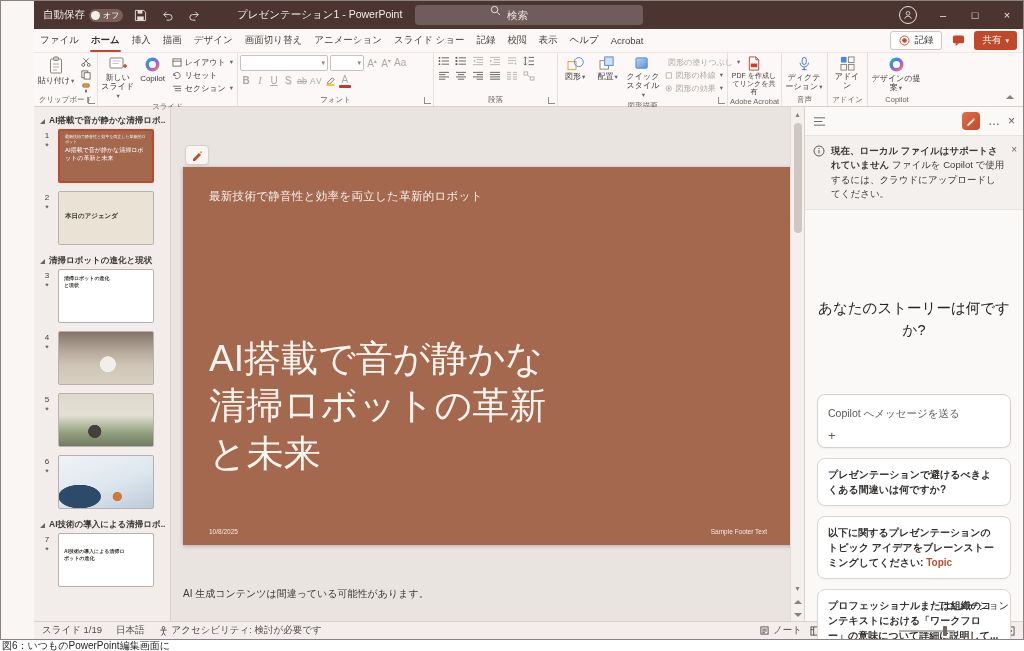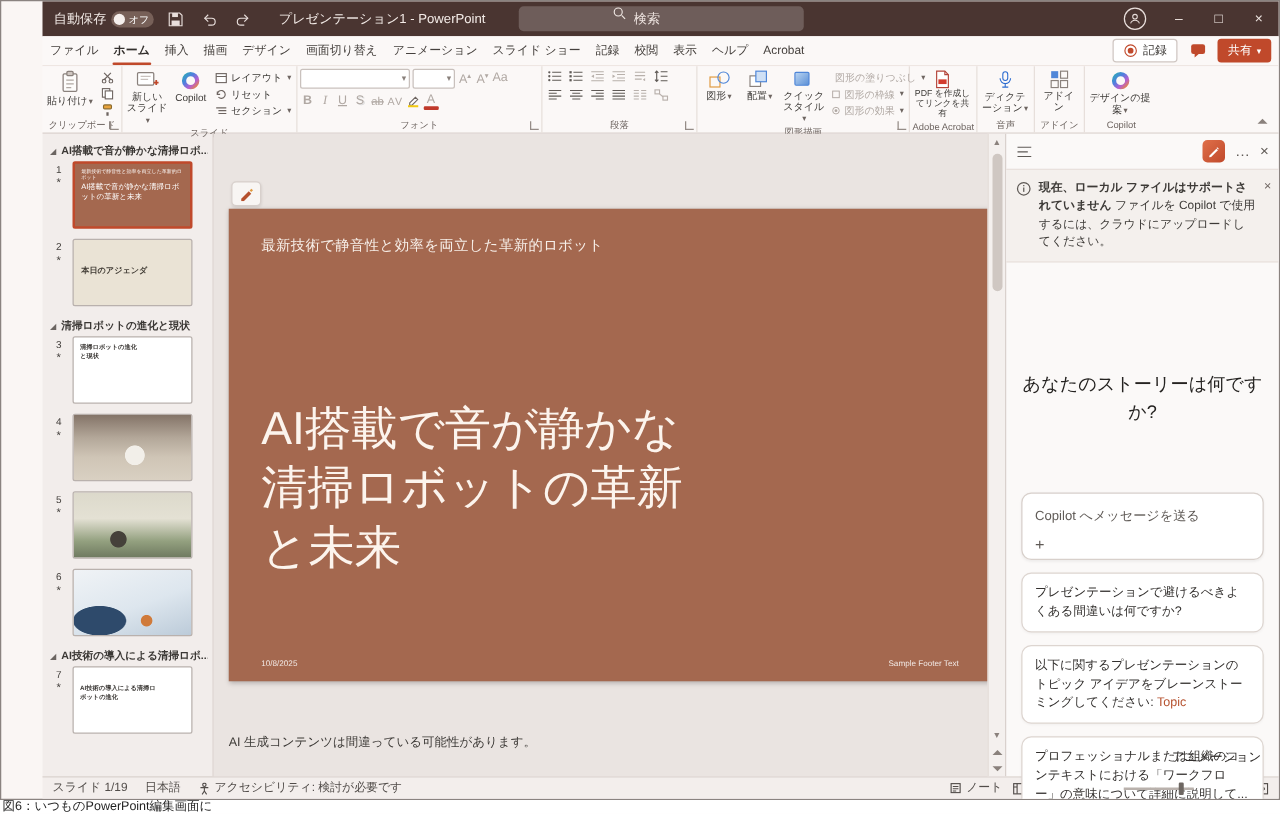--- a/index.html
+++ b/index.html
@@ -9,21 +9,21 @@
        background:#faf6f4; display:flex; flex-direction:column; overflow:hidden;padding-left:33px; }
 
 
 .titlebar { height:28px; background:#4a3531; color:#f0e8e4; display:flex; align-items:center; font-size:10.5px; flex:0 0 auto; position:relative; }
 .tb-left { display:flex; align-items:center; gap:7px; padding-left:9px; }
 .autosave { display:flex; align-items:center; gap:4px; }
 .toggle { width:34px; height:13px; border-radius:7px; background:#776058; display:flex; align-items:center; gap:3px; padding:0 2px; cursor:pointer; }
 .knob { width:9px; height:9px; border-radius:50%; background:#f5efec; }
 .toggle .tglbl { font-size:8px; color:#fff; }
 .tb-icon { width:20px; height:20px; display:flex; align-items:center; justify-content:center; border-radius:3px; cursor:pointer; }
-.tb-title { margin-left:12px; font-size:10.5px; color:#f3ebe7; white-space:nowrap; }
+.tb-title { margin-left:26px; font-size:10.5px; color:#f3ebe7; white-space:nowrap; }
 .searchbox { position:absolute; left:50%; top:4px; transform:translateX(-50%); width:228px; height:20px;
   background:rgba(255,255,255,.20); border-radius:4px; display:flex; justify-content:center; gap:6px; padding:0 8px; }
 .searchbox input { background:transparent; border:none; outline:none; color:#f3ebe7; font-size:10.5px; width:60px; text-align:left; }
 .searchbox input::placeholder { color:#efe5e1; }
 .tb-right { margin-left:auto; display:flex; align-items:center; height:100%; }
 .avatar { width:18px; height:18px; border-radius:50%; border:1px solid #e8dedb; margin-right:10px; display:flex; align-items:center; justify-content:center; }
 .winbtn { width:32px; height:100%; display:flex; align-items:center; justify-content:center; font-size:11px; color:#f0e8e4; cursor:pointer; }
 
 
 .tabs { height:24px; background:#fbf8f7; display:flex; align-items:stretch; font-size:9.5px; color:#45403d; position:relative; border-bottom:1px solid #eee6e2; flex:0 0 auto; }
@@ -93,21 +93,21 @@
 .t-photo3 { background:
   radial-gradient(circle at 62% 78%, #d07a3a 0 6%, rgba(0,0,0,0) 7%),
   radial-gradient(ellipse at 22% 78%, #2e4a6b 0 20%, rgba(0,0,0,0) 21%),
   linear-gradient(160deg,#f0f3f6 0%,#dde6ee 55%,#bccbd9 100%); }
 
 
 .editor { flex:1; position:relative; background:#eae4e1; min-width:0; }
 .designer-btn { position:absolute; left:14px; top:38px; width:24px; height:20px; background:#f8f5f3; border:1px solid #d8d0cc; border-radius:4px; display:flex; align-items:center; justify-content:center; cursor:pointer; box-shadow:0 1px 2px rgba(0,0,0,.08); }
 .slidecanvas { position:absolute; left:12px; top:60px; width:630px; height:378px; background:#a4684f; box-shadow:0 1px 4px rgba(0,0,0,.25); }
 .sc-header { position:absolute; left:26px; top:22px; font-size:11.5px; color:#f7efe9; letter-spacing:.3px; }
-.sc-title { position:absolute; left:26px; top:152px; font-size:37px; color:#fcf4ed; line-height:1.28; font-weight:400; }
+.sc-title { position:absolute; left:26px; top:168px; font-size:37px; color:#fcf4ed; line-height:1.28; font-weight:400; }
 .sc-title span { display:block; }
 .sc-date { position:absolute; left:26px; bottom:10px; font-size:6.5px; color:rgba(255,255,255,.85); }
 .sc-ftext { position:absolute; right:46px; bottom:10px; font-size:6.5px; color:rgba(255,255,255,.85); }
 .sc-num { position:absolute; right:14px; bottom:10px; font-size:6.5px; color:rgba(255,255,255,.85); }
 .disclaimer { position:absolute; left:12px; bottom:20px; font-size:10px; color:#3d3a37; }
 .vscroll { position:absolute; right:0; top:0; bottom:0; width:14px; background:#f4f0ee; border-left:1px solid #e2dad6; display:flex; flex-direction:column; align-items:center; }
 .vs-arrow { height:14px; font-size:7px; color:#8a817c; display:flex; align-items:center; cursor:pointer; }
 .vs-thumb { width:8px; height:110px; background:#cfc7c2; border-radius:4px; margin-top:2px; cursor:pointer; }
 .vs-spacer { flex:1; }
 .vs-nav { height:13px; display:flex; align-items:center; justify-content:center; cursor:pointer; }
@@ -124,21 +124,21 @@
 .cp-notice { background:#f4f0ed; border-top:1px solid #e9e1dd; border-bottom:1px solid #e9e1dd; display:flex; gap:6px; padding:8px 6px 8px 8px; flex:0 0 auto; }
 .cp-notice .txt { font-size:9.5px; line-height:1.5; color:#3d3a37; }
 .cp-notice .txt b { font-weight:bold; }
 .cp-notice .x { font-size:10px; color:#6e6561; cursor:pointer; }
 .cp-body { flex:1; padding:0 12px; position:relative; min-height:0; }
 .cp-heading { margin-top:88px; text-align:center; font-size:14.5px; font-weight:normal; color:#252321; line-height:1.5; }
 .cp-input { margin-top:52px; background:#fff; border:1px solid #d8d0cb; border-radius:8px; padding:8px 10px; height:54px; box-shadow:0 1px 2px rgba(0,0,0,.05); cursor:text; }
 .cp-input input { width:100%; border:none; outline:none; font-size:10.5px; color:#44403d; background:transparent; }
 .cp-input input::placeholder { color:#605b57; }
 .cp-plus { margin-top:10px; font-size:13px; color:#5f5a56; line-height:10px; cursor:pointer; width:14px; }
-.cp-card { margin-top:10px; background:#fff; border:1px solid #ddd5d0; border-radius:8px; padding:8px 10px; font-size:10px; line-height:1.5; color:#33302e; box-shadow:0 1px 2px rgba(0,0,0,.04); cursor:pointer; }
+.cp-card { margin-top:10px; background:#fff; border:1px solid #ddd5d0; border-radius:8px; padding:8px 10px; font-size:10px; line-height:1.5; color:#33302e; box-shadow:0 1px 2px rgba(0,0,0,.04); cursor:pointer;font-weight:bold; }
 .cp-card .link { color:#b5512e; }
 .cp-more { position:absolute; right:14px; bottom:8px; font-size:10px; color:#33302e; cursor:pointer; }
 
 
 .statusbar { height:18px; background:#f3eeec; border-top:1px solid #d9d1cd; display:flex; font-size:9.5px; color:#514c49; padding:0 8px; flex:0 0 auto; }
 .sb-left { display:flex; align-items:center; gap:14px; }
 .sb-item { display:flex; align-items:center; gap:4px; cursor:pointer; white-space:nowrap; }
 .sb-right { margin-left:auto; display:flex; align-items:center; gap:8px; }
 .slider { width:56px; height:2px; background:#b9b1ac; position:relative; cursor:pointer; }
 .slider .sthumb { position:absolute; left:78%; top:-4px; width:4px; height:10px; background:#6e6762; border-radius:1px; }

